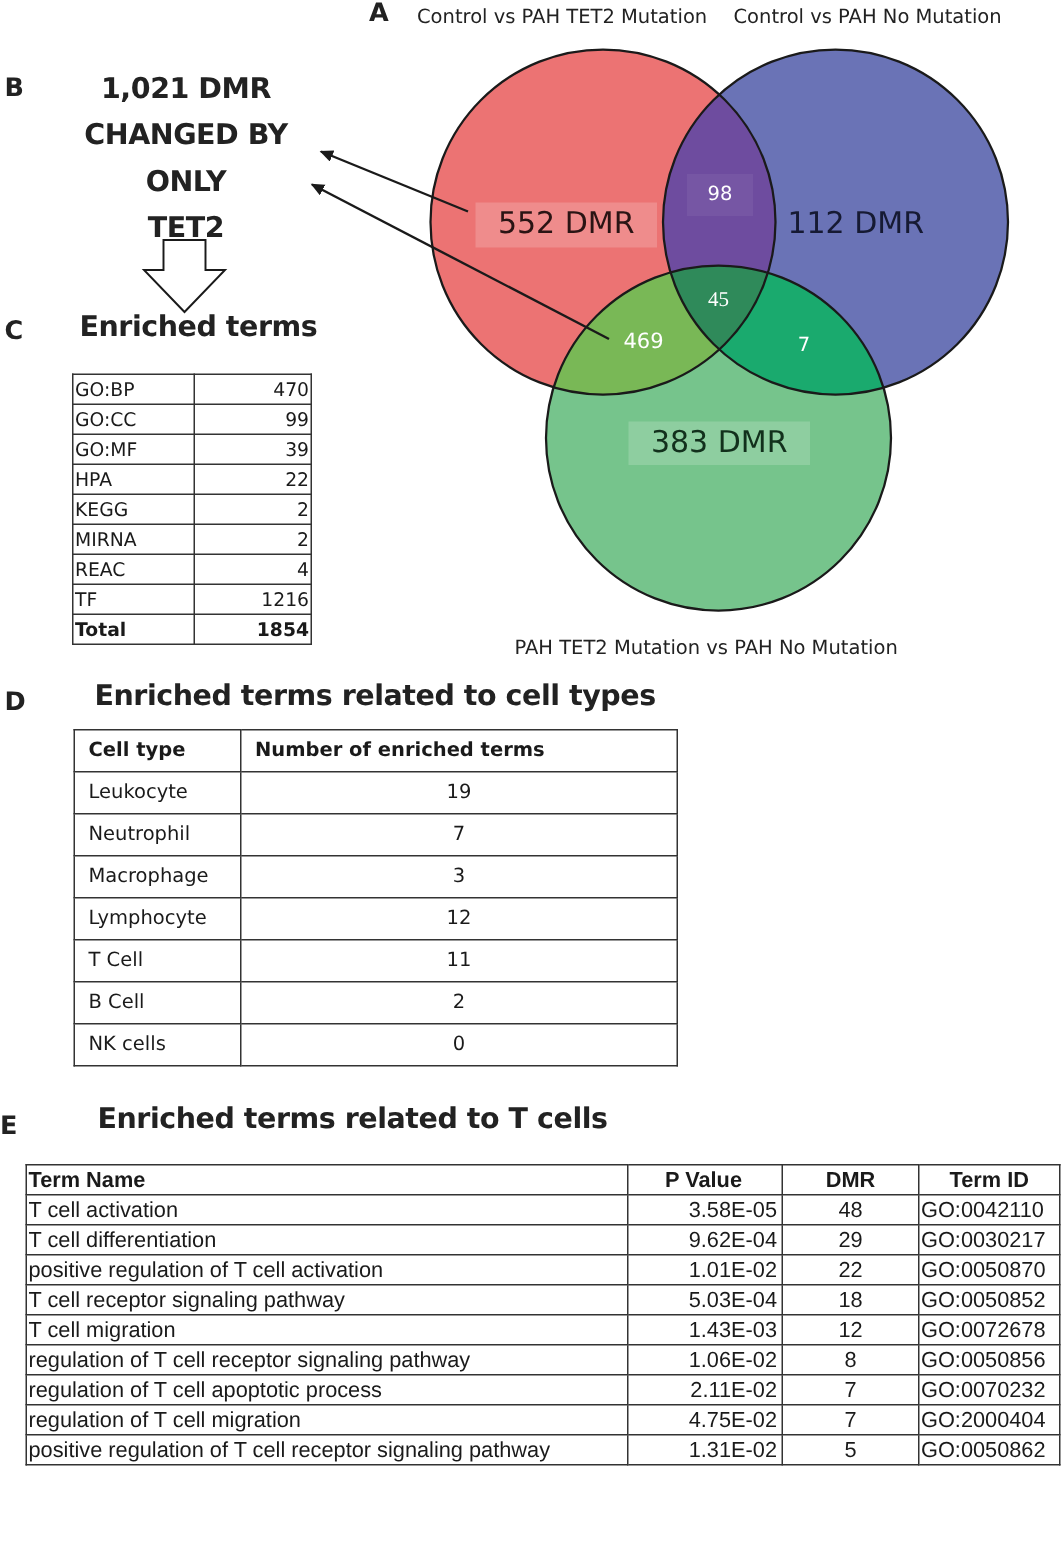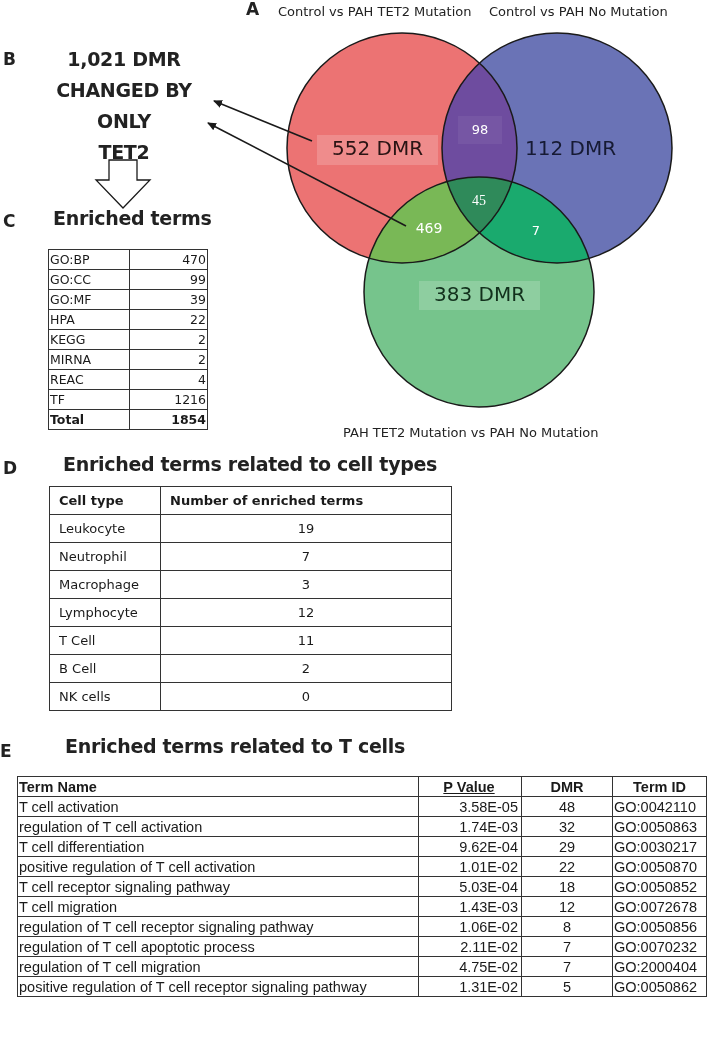--- a/index.html
+++ b/index.html
@@ -21,21 +21,21 @@
   .tbl-d th, .tbl-d td { border: 1.5px solid #333; height: 27px; padding: 0 9px; }
   .tbl-d th { font-weight: bold; text-align: left; }
   .tbl-d th.c1, .tbl-d td.c1 { width: 92px; text-align: left; }
   .tbl-d td.c2 { text-align: center; }
 
   .tbl-e { position: absolute; left: 17px; top: 776px; width: 690px; font-family: "Liberation Sans", sans-serif; font-size: 14.5px; }
   .tbl-e th, .tbl-e td { border: 1.5px solid #333; height: 19px; padding: 0 1px; line-height: 18px; }
   .tbl-e th { font-weight: bold; }
   .tbl-e .c-name { width: 398px; text-align: left; }
   .tbl-e .c-p { width: 98px; text-align: right; padding-right: 3px; }
-  .tbl-e th.c-p { text-align: center; text-decoration: underline; }
+  .tbl-e th.c-p { text-align: center; }
   .tbl-e .c-dmr { width: 88px; text-align: center; }
   .tbl-e .c-id { text-align: left; }
   .tbl-e th.c-id { text-align: center; }
 </style>
 </head>
 <body>
 
 <div class="abs panel-letter" style="left:246px; top:-1px;">A</div>
 <div class="abs venn-label" style="left:278px; top:4px;">Control vs PAH TET2 Mutation</div>
 <div class="abs venn-label" style="left:489px; top:4px;">Control vs PAH No Mutation</div>
@@ -206,26 +206,20 @@
     </tr>
   </thead>
   <tbody>
     <tr>
         <td class="c-name">T cell activation</td>
         <td class="c-p">3.58E-05</td>
         <td class="c-dmr">48</td>
         <td class="c-id">GO:0042110</td>
       </tr>
     <tr>
-        <td class="c-name">regulation of T cell activation</td>
-        <td class="c-p">1.74E-03</td>
-        <td class="c-dmr">32</td>
-        <td class="c-id">GO:0050863</td>
-      </tr>
-    <tr>
         <td class="c-name">T cell differentiation</td>
         <td class="c-p">9.62E-04</td>
         <td class="c-dmr">29</td>
         <td class="c-id">GO:0030217</td>
       </tr>
     <tr>
         <td class="c-name">positive regulation of T cell activation</td>
         <td class="c-p">1.01E-02</td>
         <td class="c-dmr">22</td>
         <td class="c-id">GO:0050870</td>

